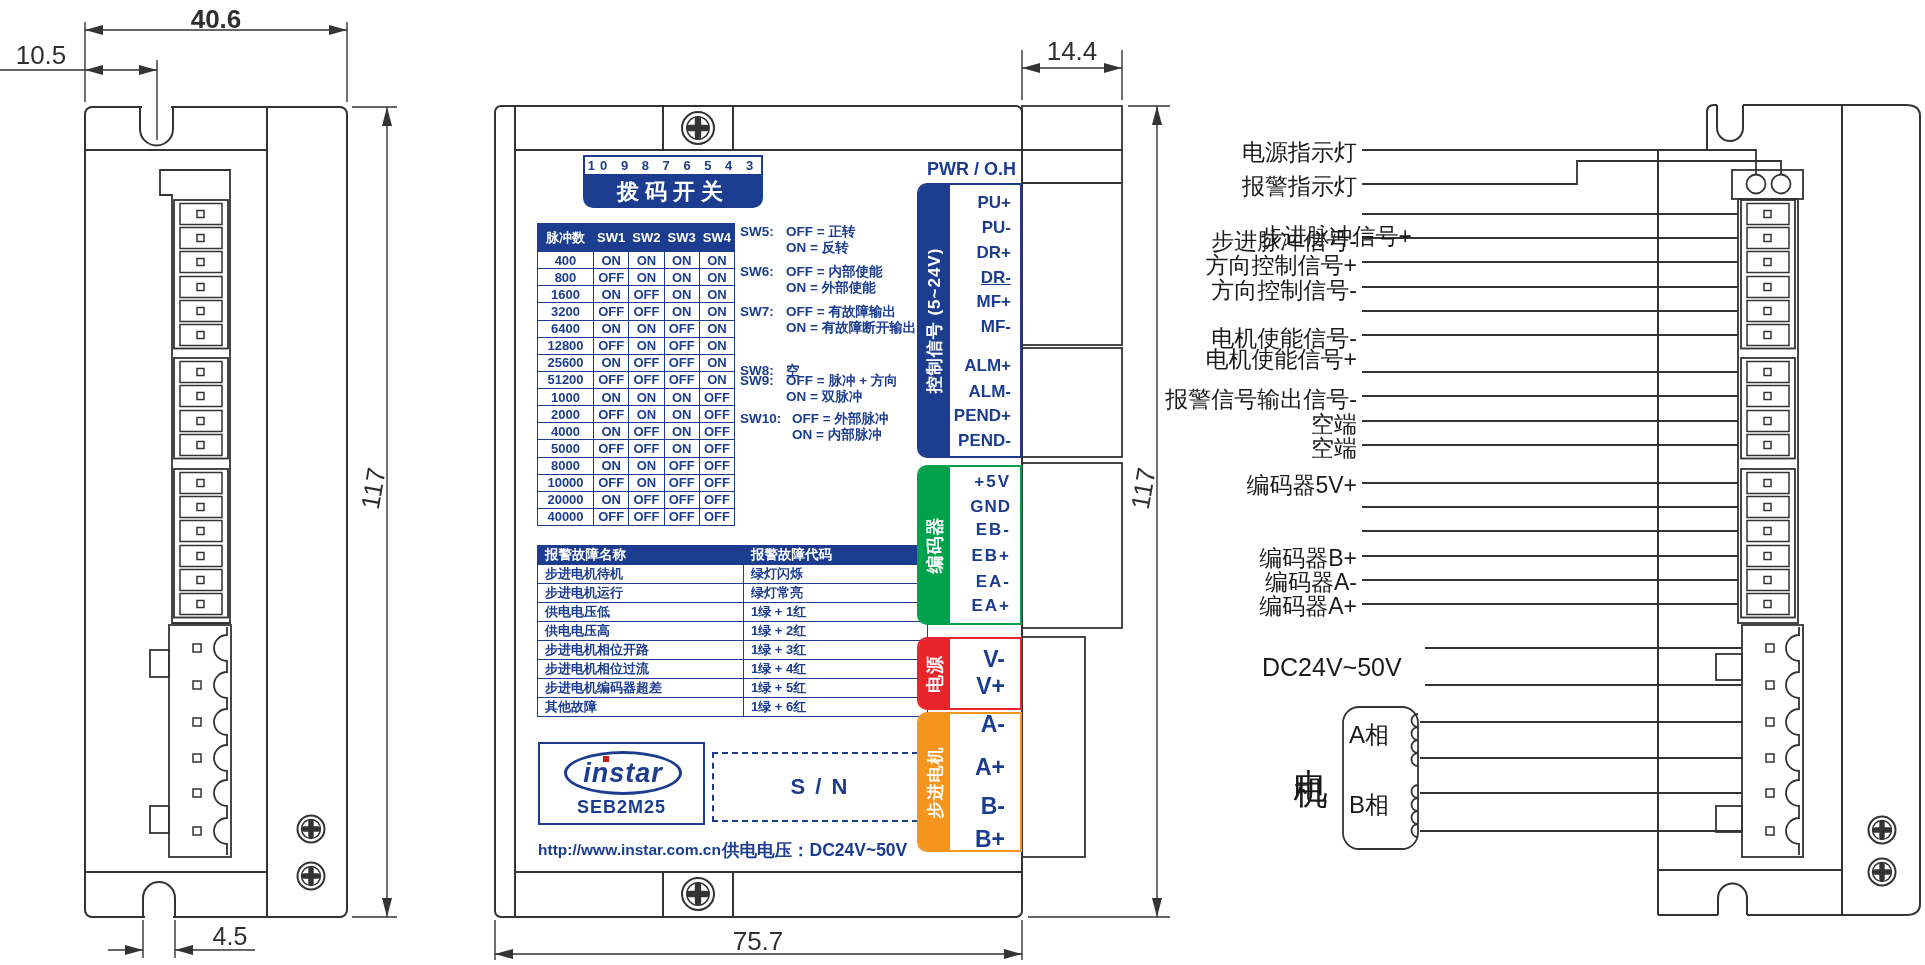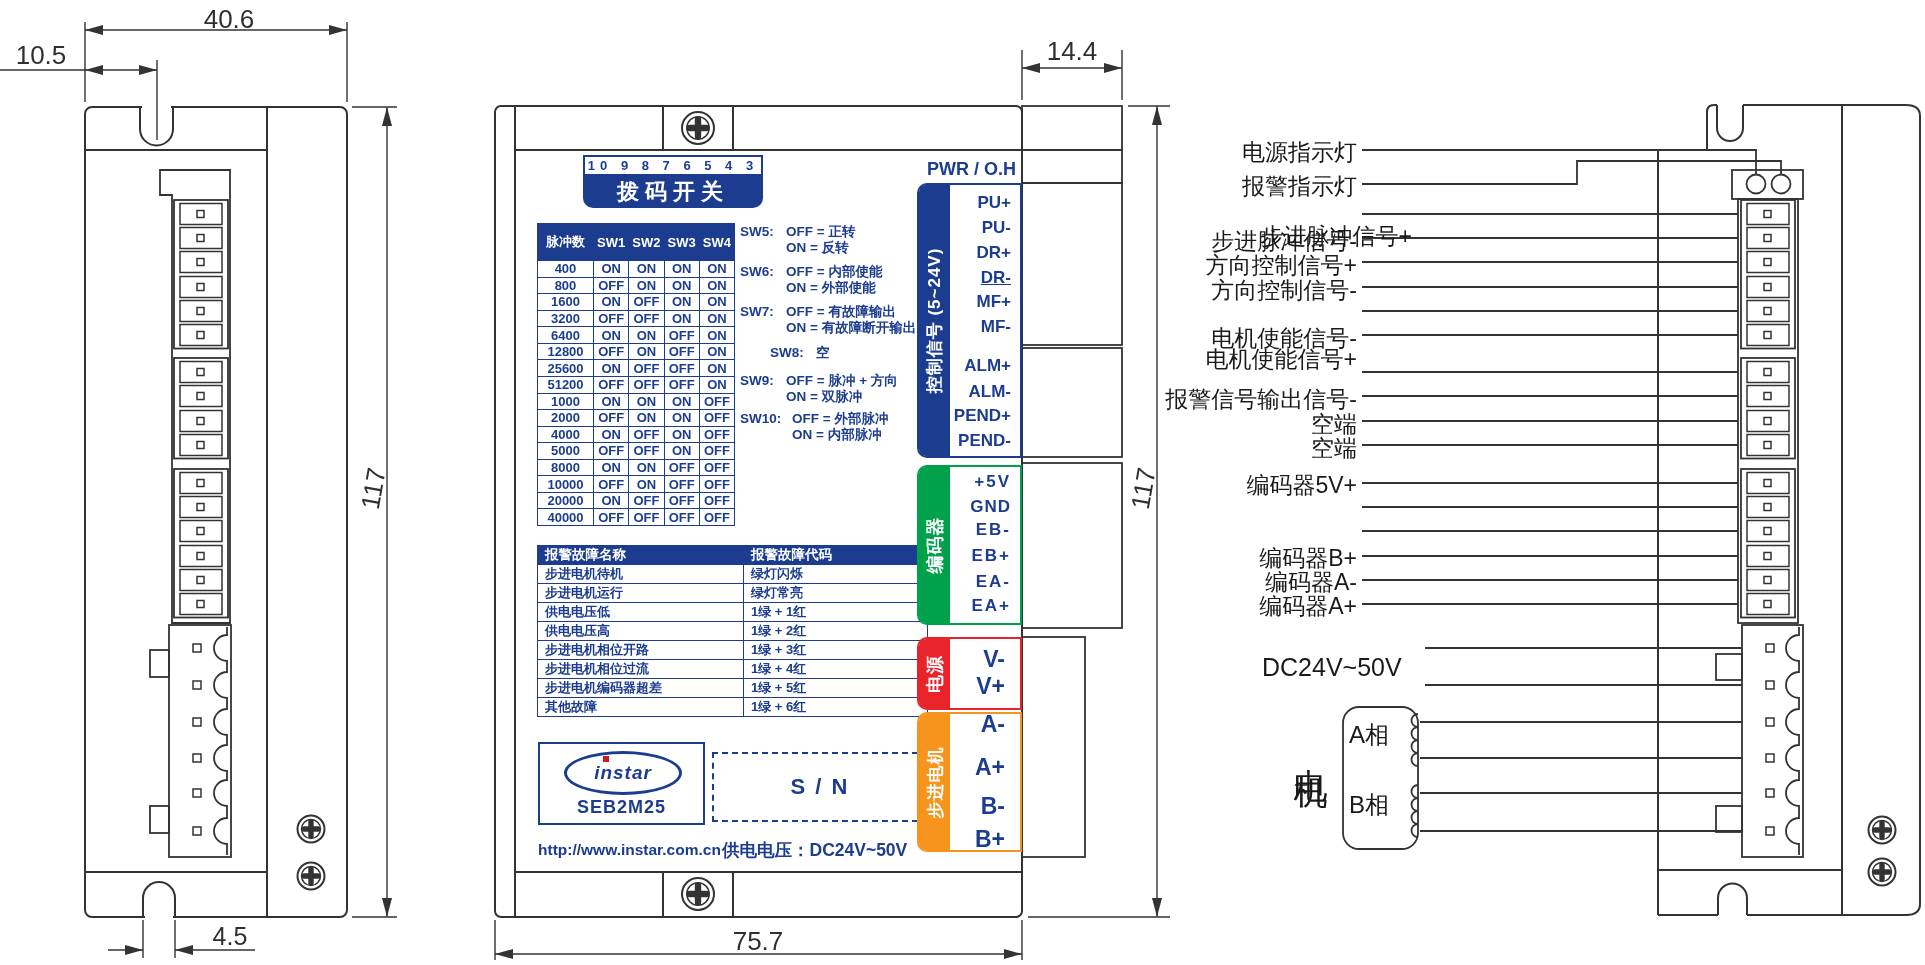--- a/index.html
+++ b/index.html
@@ -34,21 +34,21 @@
   .band{position:absolute;left:0;top:0;width:31px;height:100%;display:flex;align-items:center;justify-content:center;border-radius:7px 0 0 7px;}
   .band span{white-space:nowrap;transform:rotate(-90deg);color:#fff;font-weight:bold;font-size:17px;letter-spacing:1px;}
   .pin{color:var(--blue);font-weight:bold;text-align:right;font-size:17px;white-space:nowrap;}
   .pin.big{font-size:23px;}
   
   .wlabel{color:#1a1a1a;font-size:23px;text-align:right;white-space:nowrap;}
   
   .logobox{border:2px solid var(--blue);}
   .oval{position:absolute;left:24px;top:7px;width:118px;height:44px;border:3.5px solid var(--blue);border-radius:50%;
     display:flex;align-items:center;justify-content:center;}
-  .oval .word{color:var(--blue);font-weight:bold;font-size:19px;letter-spacing:1px;font-style:italic;}
+  .oval .word{color:var(--blue);font-weight:bold;font-size:27px;letter-spacing:1px;font-style:italic;}
   .reddot{position:absolute;left:63px;top:12px;width:6px;height:6px;background:#d01818;}
   .model{position:absolute;left:0;top:53px;width:100%;text-align:center;color:var(--blue);font-weight:bold;font-size:18px;letter-spacing:1px;}
   .snbox{border:2.5px dashed var(--blue);display:flex;align-items:center;justify-content:center;
     color:var(--blue);font-weight:bold;font-size:22px;letter-spacing:2px;}
   .urltxt{color:var(--blue);font-weight:bold;font-size:15.5px;white-space:nowrap;}
   .supplytxt{color:var(--blue);font-weight:bold;font-size:17.5px;white-space:nowrap;}
   .pwr{color:var(--blue);font-weight:bold;font-size:18px;text-align:right;white-space:nowrap;}
   .vert{writing-mode:vertical-rl;letter-spacing:6px;}
 </style>
 </head>
@@ -290,21 +290,21 @@
 
   <table class="abs dip" style="left:537px;top:223px;">
     <colgroup>
         <col style="width:56px">
         <col>
         <col>
         <col>
         <col>
       </colgroup>
     <thead>
-        <tr style="height:37px">
+        <tr style="height:28px">
       <th>脉冲数</th>
           <th>SW1</th>
       <th>SW2</th>
           <th>SW3</th>
       <th>SW4</th>
     </tr>
       </thead>
     <tbody>
 
         <tr>
@@ -448,21 +448,21 @@
         <span class="lbl">SW6:</span>
         <span><span>OFF = 内部使能</span><br><span>ON = 外部使能</span></span>
       </div>
     </div>
   <div class="abs" style="left:740px;top:304px;width:195px;">
     <div class="swnote">
         <span class="lbl">SW7:</span>
         <span><span>OFF = 有故障输出</span><br><span>ON = 有故障断开输出</span></span>
       </div>
     </div>
-  <div class="abs" style="left:740px;top:345px;width:195px;margin-left:30px;">
+  <div class="abs" style="left:740px;top:363px;width:195px;">
     <div class="swnote">
         <span class="lbl">SW8:</span>
         <span><span>空</span></span>
       </div>
     </div>
   <div class="abs" style="left:740px;top:373px;width:195px;">
     <div class="swnote">
         <span class="lbl">SW9:</span>
         <span><span>OFF = 脉冲 + 方向</span><br><span>ON = 双脉冲</span></span>
       </div>
@@ -603,21 +603,21 @@
   <div class="abs wlabel" style="left:1007px;top:470px;width:350px;">编码器5V+</div>
   <div class="abs wlabel" style="left:1007px;top:543px;width:350px;">编码器B+</div>
   <div class="abs wlabel" style="left:1007px;top:567px;width:350px;">编码器A-</div>
   <div class="abs wlabel" style="left:1007px;top:591px;width:350px;">编码器A+</div>
 
   <div class="abs wlabel" style="left:1262px;top:653px;font-size:25px;">DC24V~50V</div>
   <div class="abs wlabel vert" style="left:1288px;top:742px;font-size:34px;">电机</div>
   <div class="abs wlabel" style="left:1349px;top:719px;font-size:24px;">A相</div>
   <div class="abs wlabel" style="left:1349px;top:789px;font-size:24px;">B相</div>
 
-  <div class="abs dim" style="left:198px;top:4px;width:62px;">40.6</div>
+  <div class="abs dim" style="left:185px;top:4px;width:62px;font-weight:bold;">40.6</div>
   <div class="abs dim" style="left:10px;top:40px;width:62px;">10.5</div>
   <div class="abs dim dim-rot" style="left:348px;top:460px;width:52px;height:56px;">
       <span>117</span>
     </div>
   <div class="abs dim" style="left:205px;top:922px;width:50px;font-size:25px;">4.5</div>
   <div class="abs dim" style="left:1040px;top:36px;width:64px;">14.4</div>
   <div class="abs dim dim-rot" style="left:1118px;top:460px;width:52px;height:56px;">
       <span>117</span>
     </div>
   <div class="abs dim" style="left:723px;top:926px;width:70px;">75.7</div>

